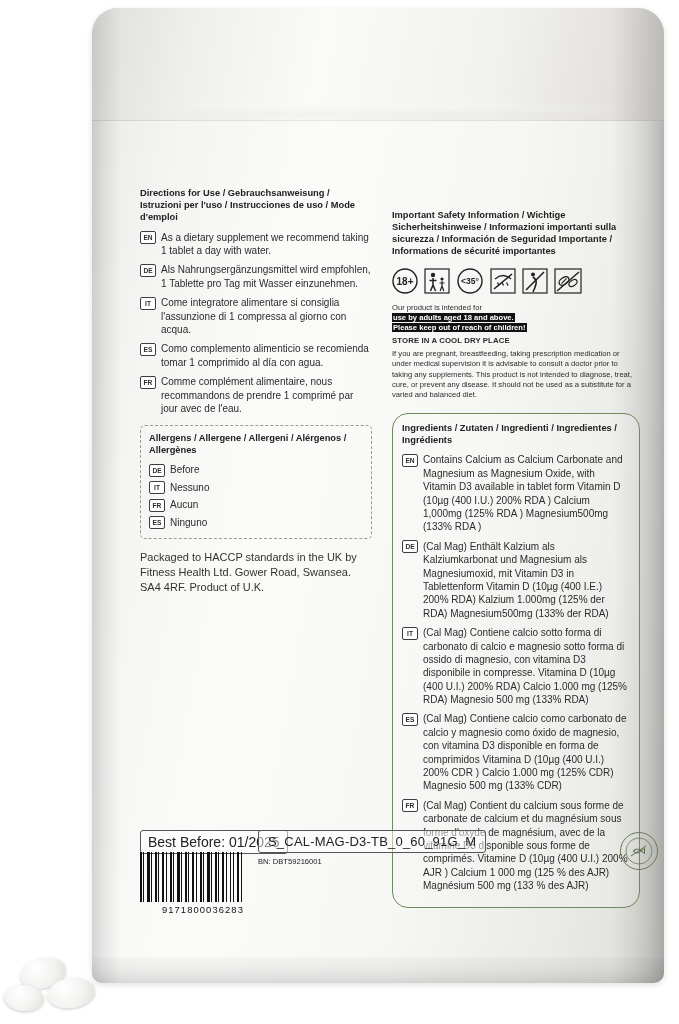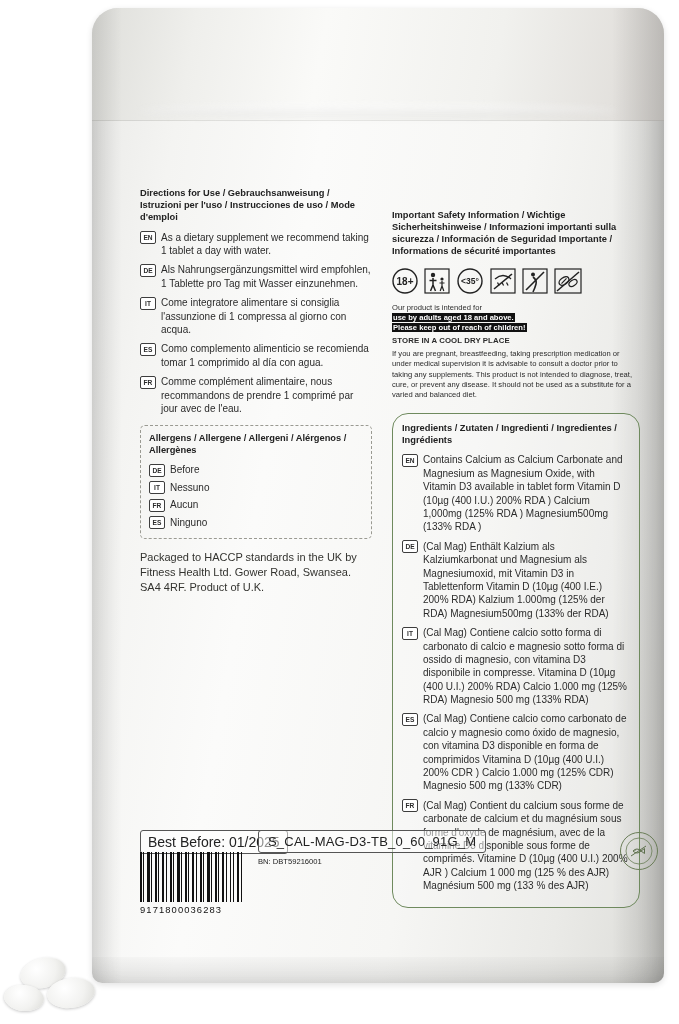--- a/index.html
+++ b/index.html
@@ -231,21 +231,21 @@
       #111 0 1.5px, transparent 1.5px 3px,
       #111 3px 4px, transparent 4px 7px,
       #111 7px 9.5px, transparent 9.5px 11px,
       #111 11px 12px, transparent 12px 15px);
   }
   #barcode-num {
     margin-top: 2px;
     font-size: 9.4px;
     letter-spacing: 1.1px;
     color: #111;
-    text-align: left;
+    text-align: right;
     font-family: "Liberation Sans", sans-serif;
   }
 
   
   #cert-stamp {
     position: absolute;
     left: 480px;
     top: 2px;
     width: 36px; height: 36px;
     border-radius: 50%;

